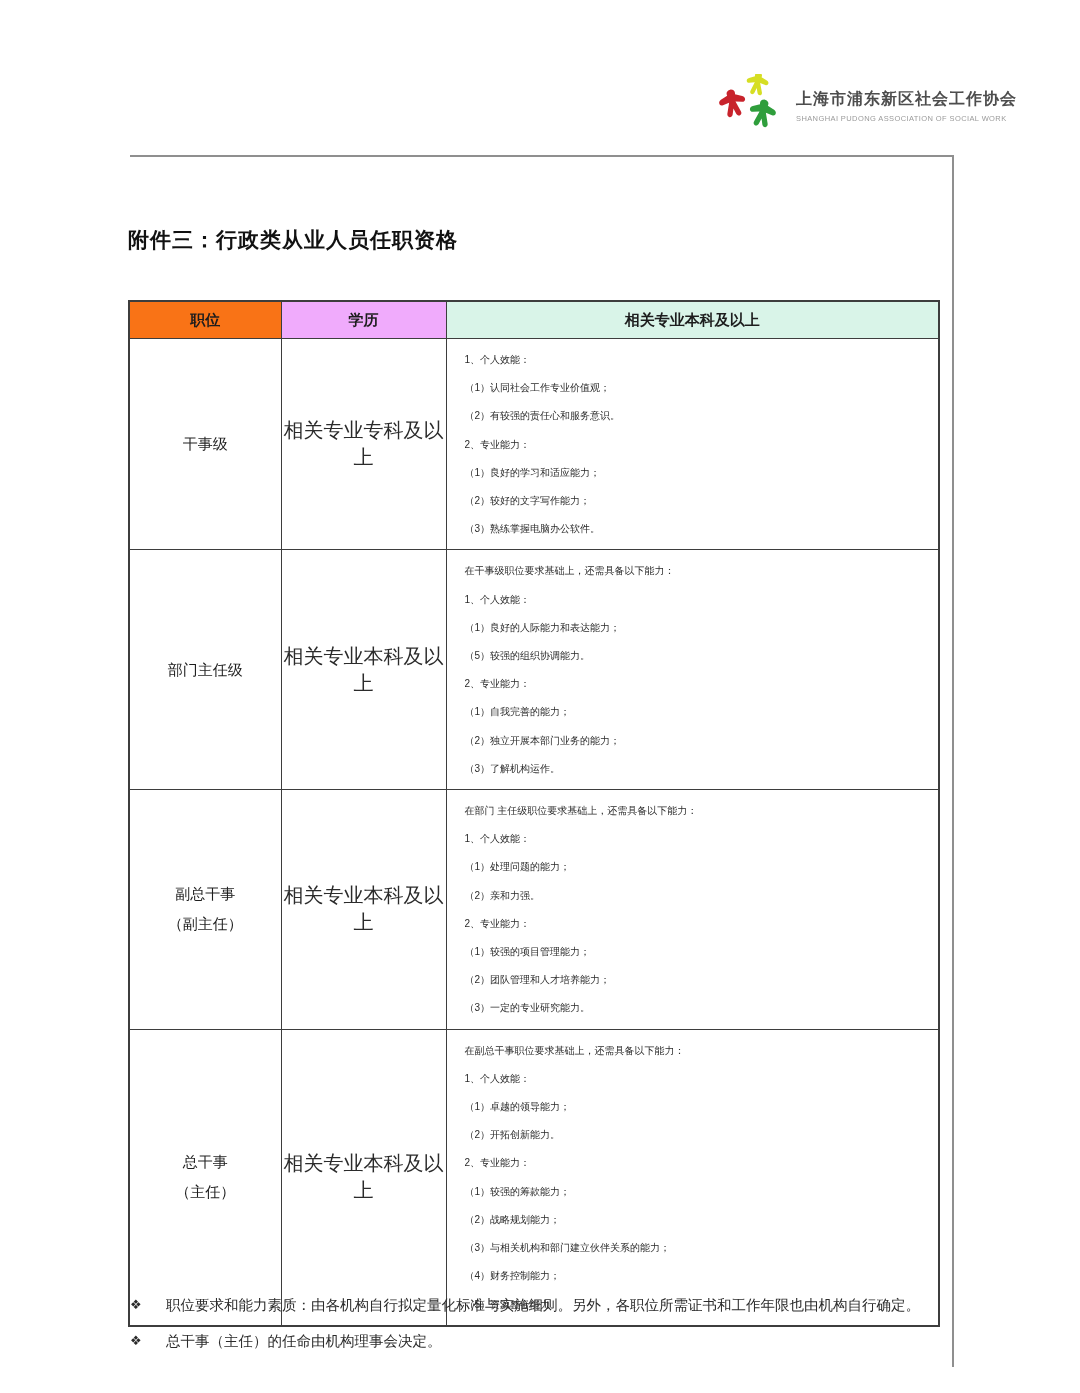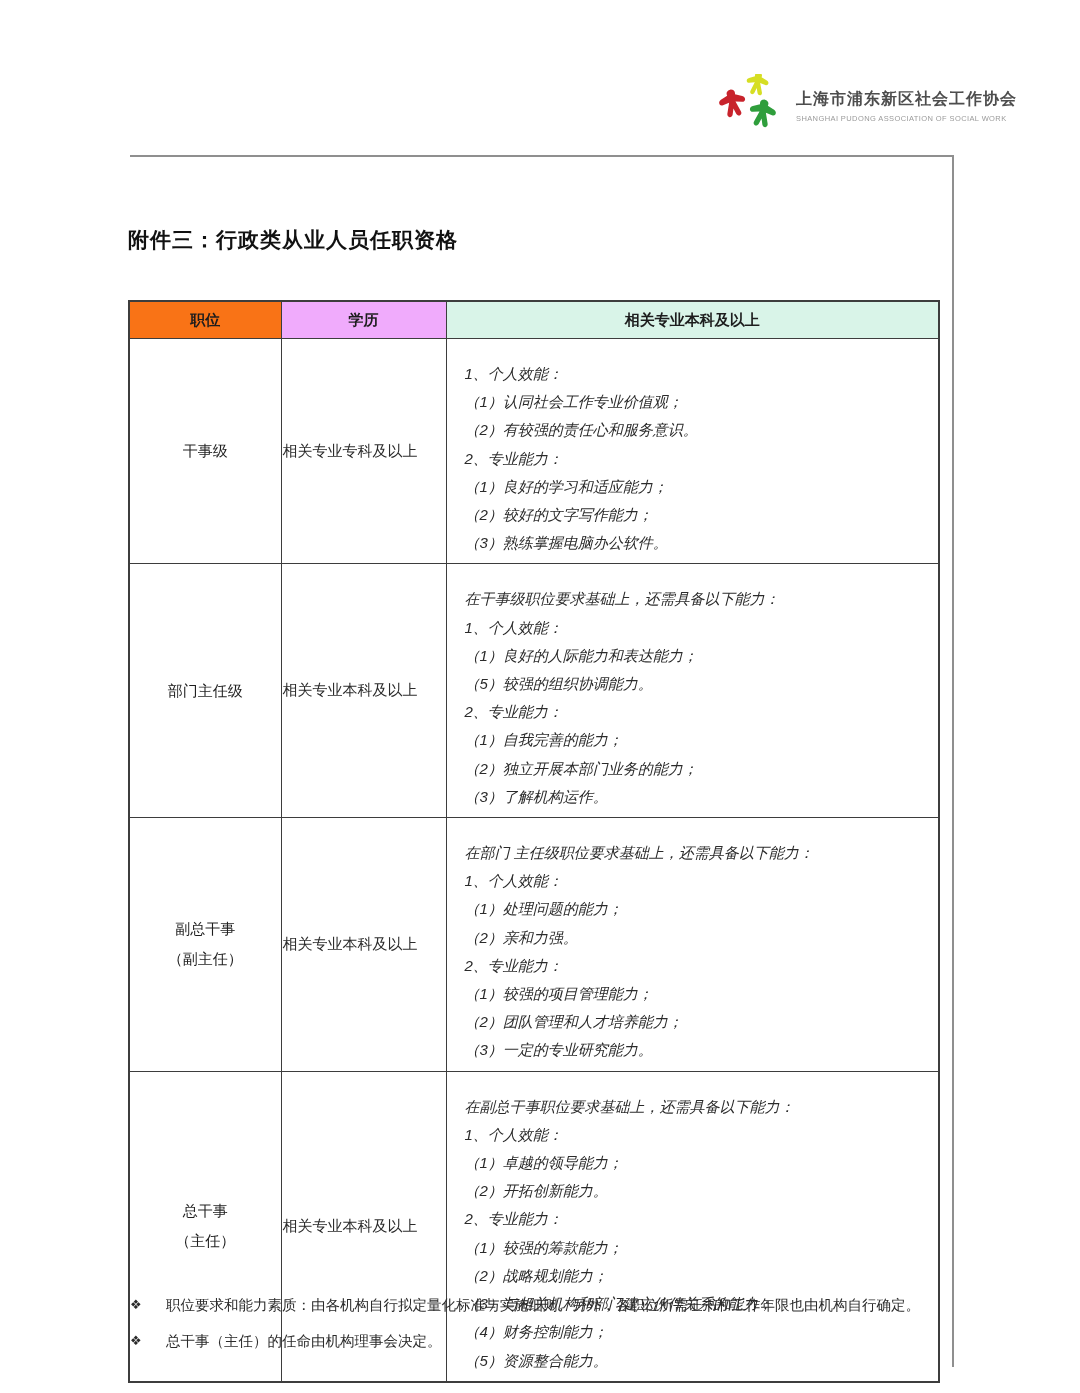--- a/index.html
+++ b/index.html
@@ -23,22 +23,22 @@
 
   
   table.qual{position:absolute;left:128px;top:300px;width:810px;border-collapse:collapse;
              table-layout:fixed;border:2px solid #3d3d3d;}
   table.qual th,table.qual td{border:1px solid #3d3d3d;}
   table.qual col.c1{width:152px;}
   table.qual col.c2{width:165px;}
   table.qual col.c3{width:493px;}
   th.hdr{height:34px;font-size:15px;font-weight:bold;color:#1d1d1d;text-align:center;vertical-align:middle;}
   td.pos{text-align:center;vertical-align:middle;font-weight:normal;font-size:15px;color:#1d1d1d;line-height:30px;}
-  td.edu{text-align:left;vertical-align:middle;font-size:15px;color:#2b2b2b;}
-  td.req{vertical-align:middle;font-size:15px;color:#2b2b2b;padding:21px 0 6px 18px;font-style:italic;}
+  td.edu{text-align:center;vertical-align:middle;font-size:20px;color:#2b2b2b;}
+  td.req{vertical-align:middle;font-size:10px;color:#2b2b2b;padding:7px 0 6px 18px;}
   td.req .line{line-height:28.2px;white-space:nowrap;}
   tr.r1{height:199px;} tr.r2{height:230px;} tr.r3{height:230px;} tr.r4{height:286px;}
 
   
   .notes{position:absolute;left:130px;top:1294px;width:818px;font-size:14.5px;color:#2b2b2b;}
   .note{display:flex;margin-bottom:14px;line-height:22px;}
   .note .bullet{flex:0 0 26px;font-size:13px;color:#2b2b2b;}
   .note .txt{flex:1;margin-left:10px;}
 </style>
 </head>

